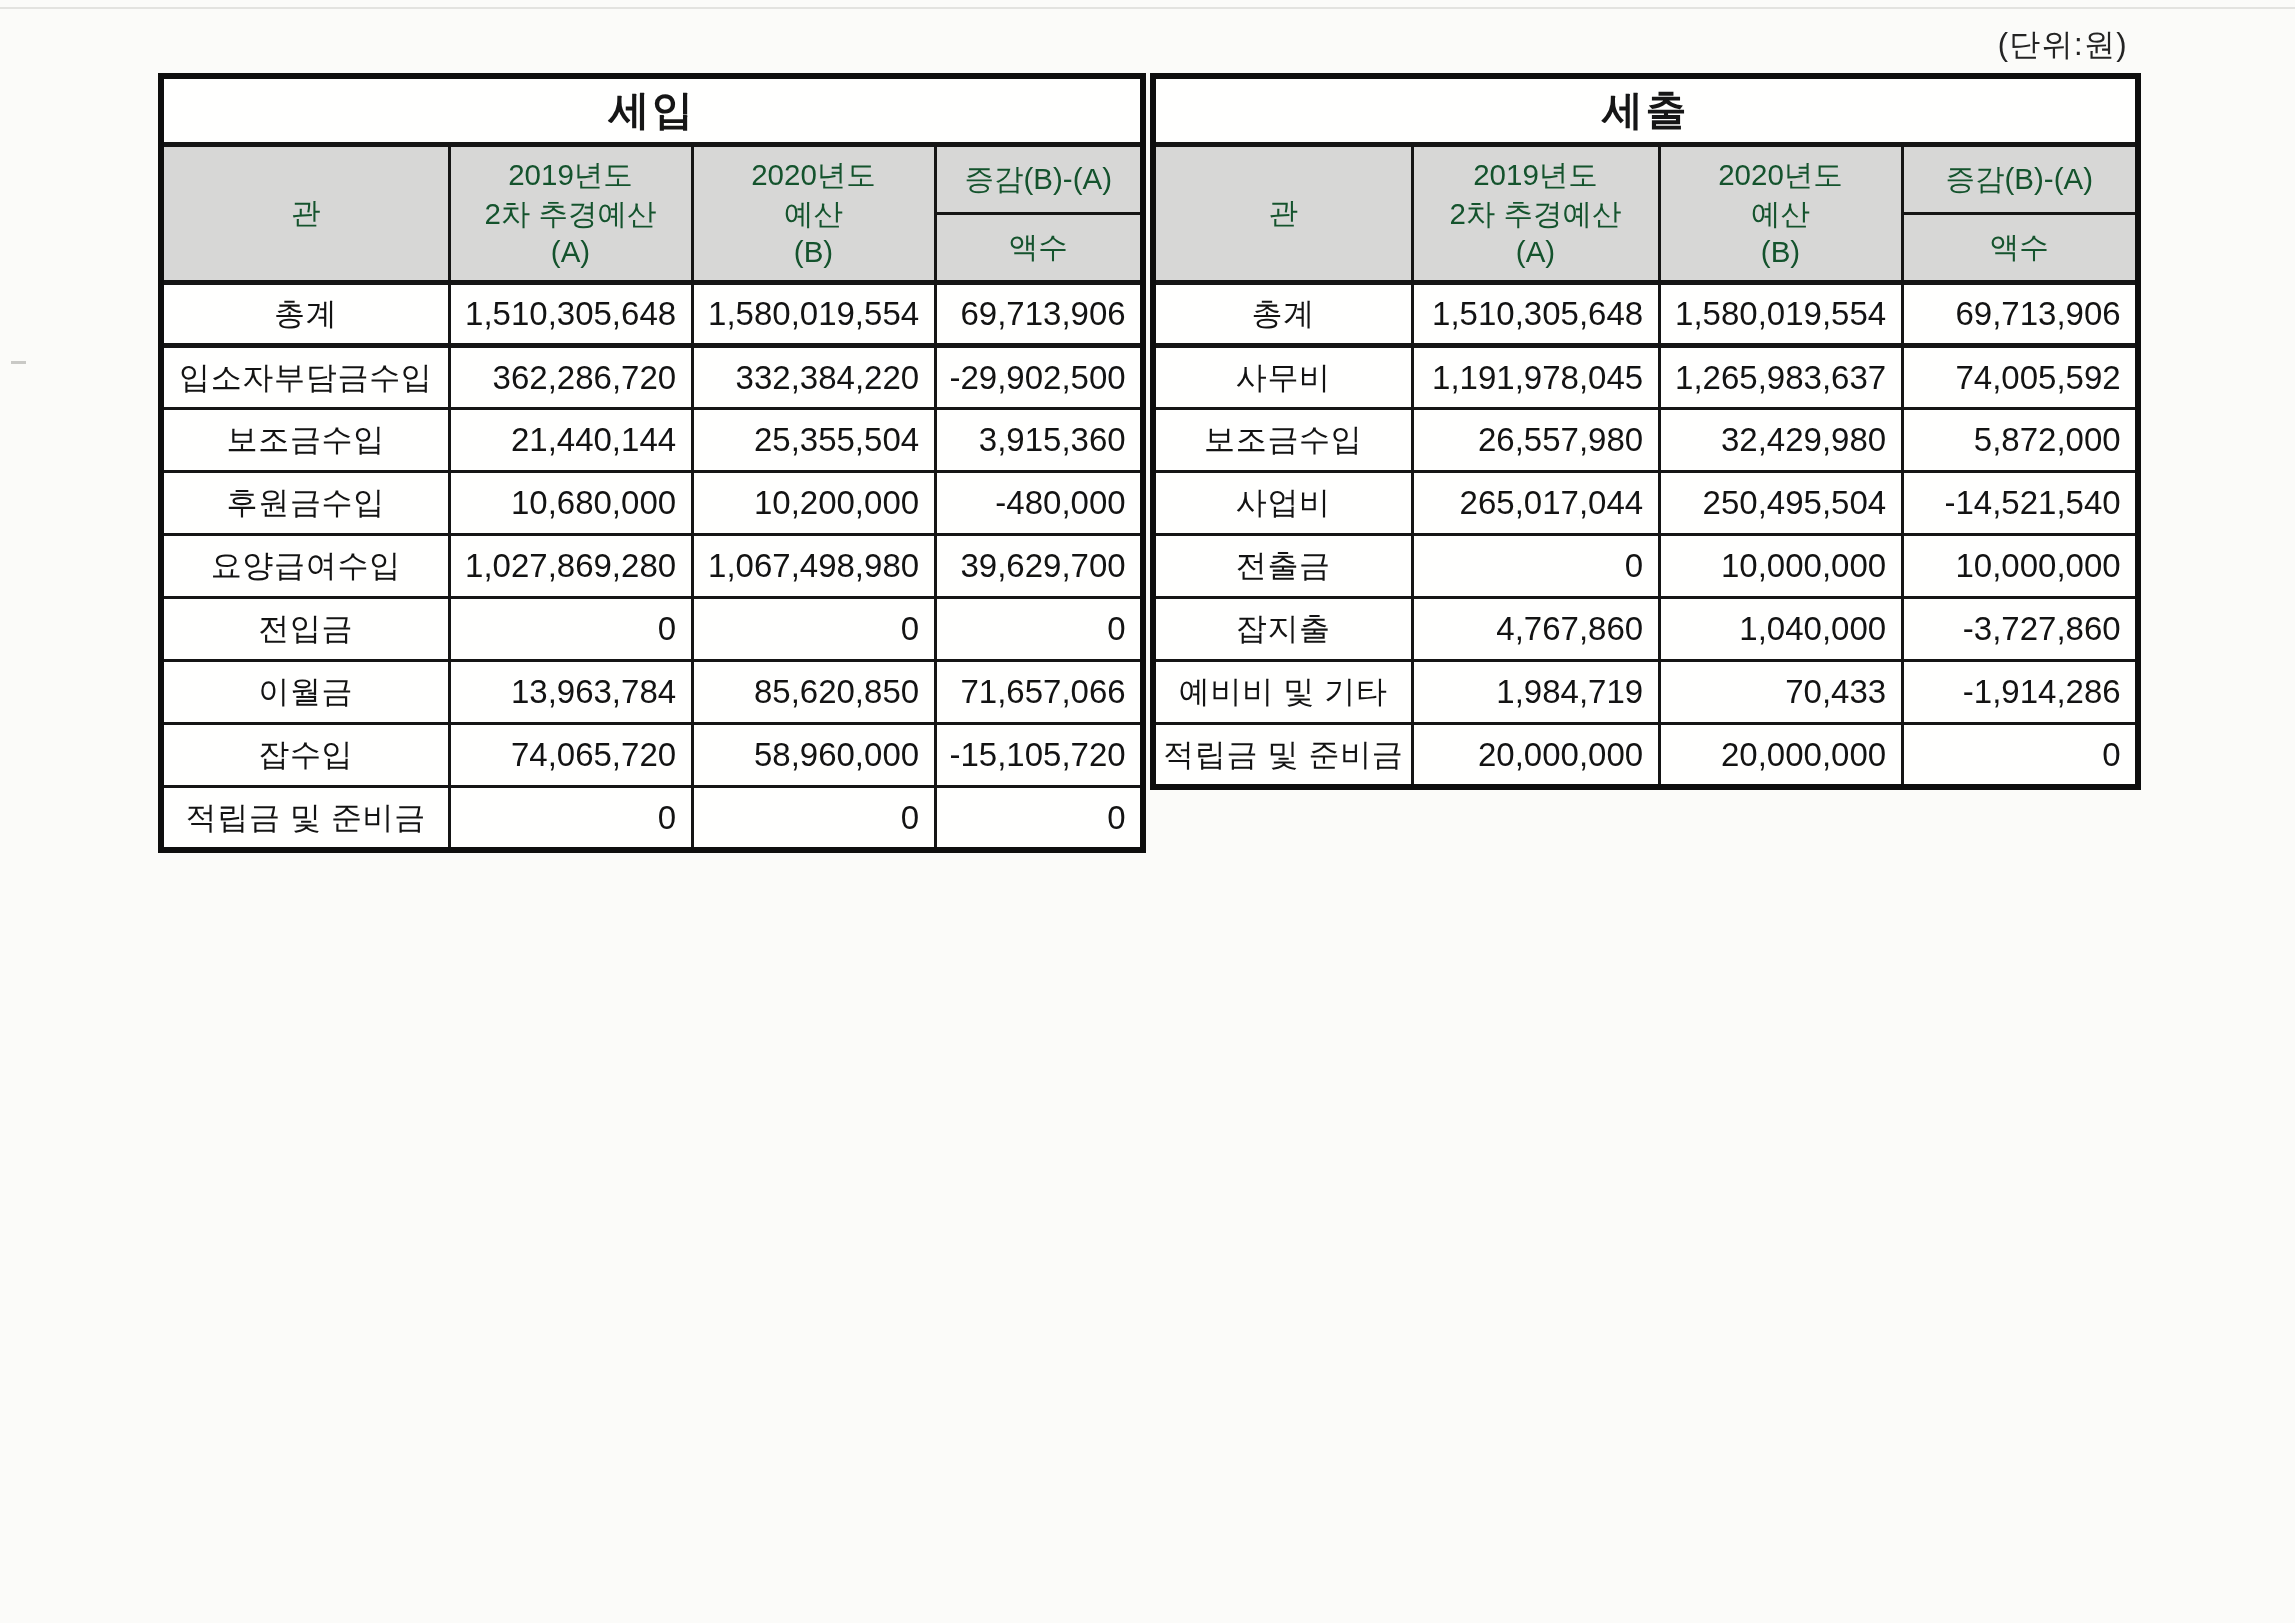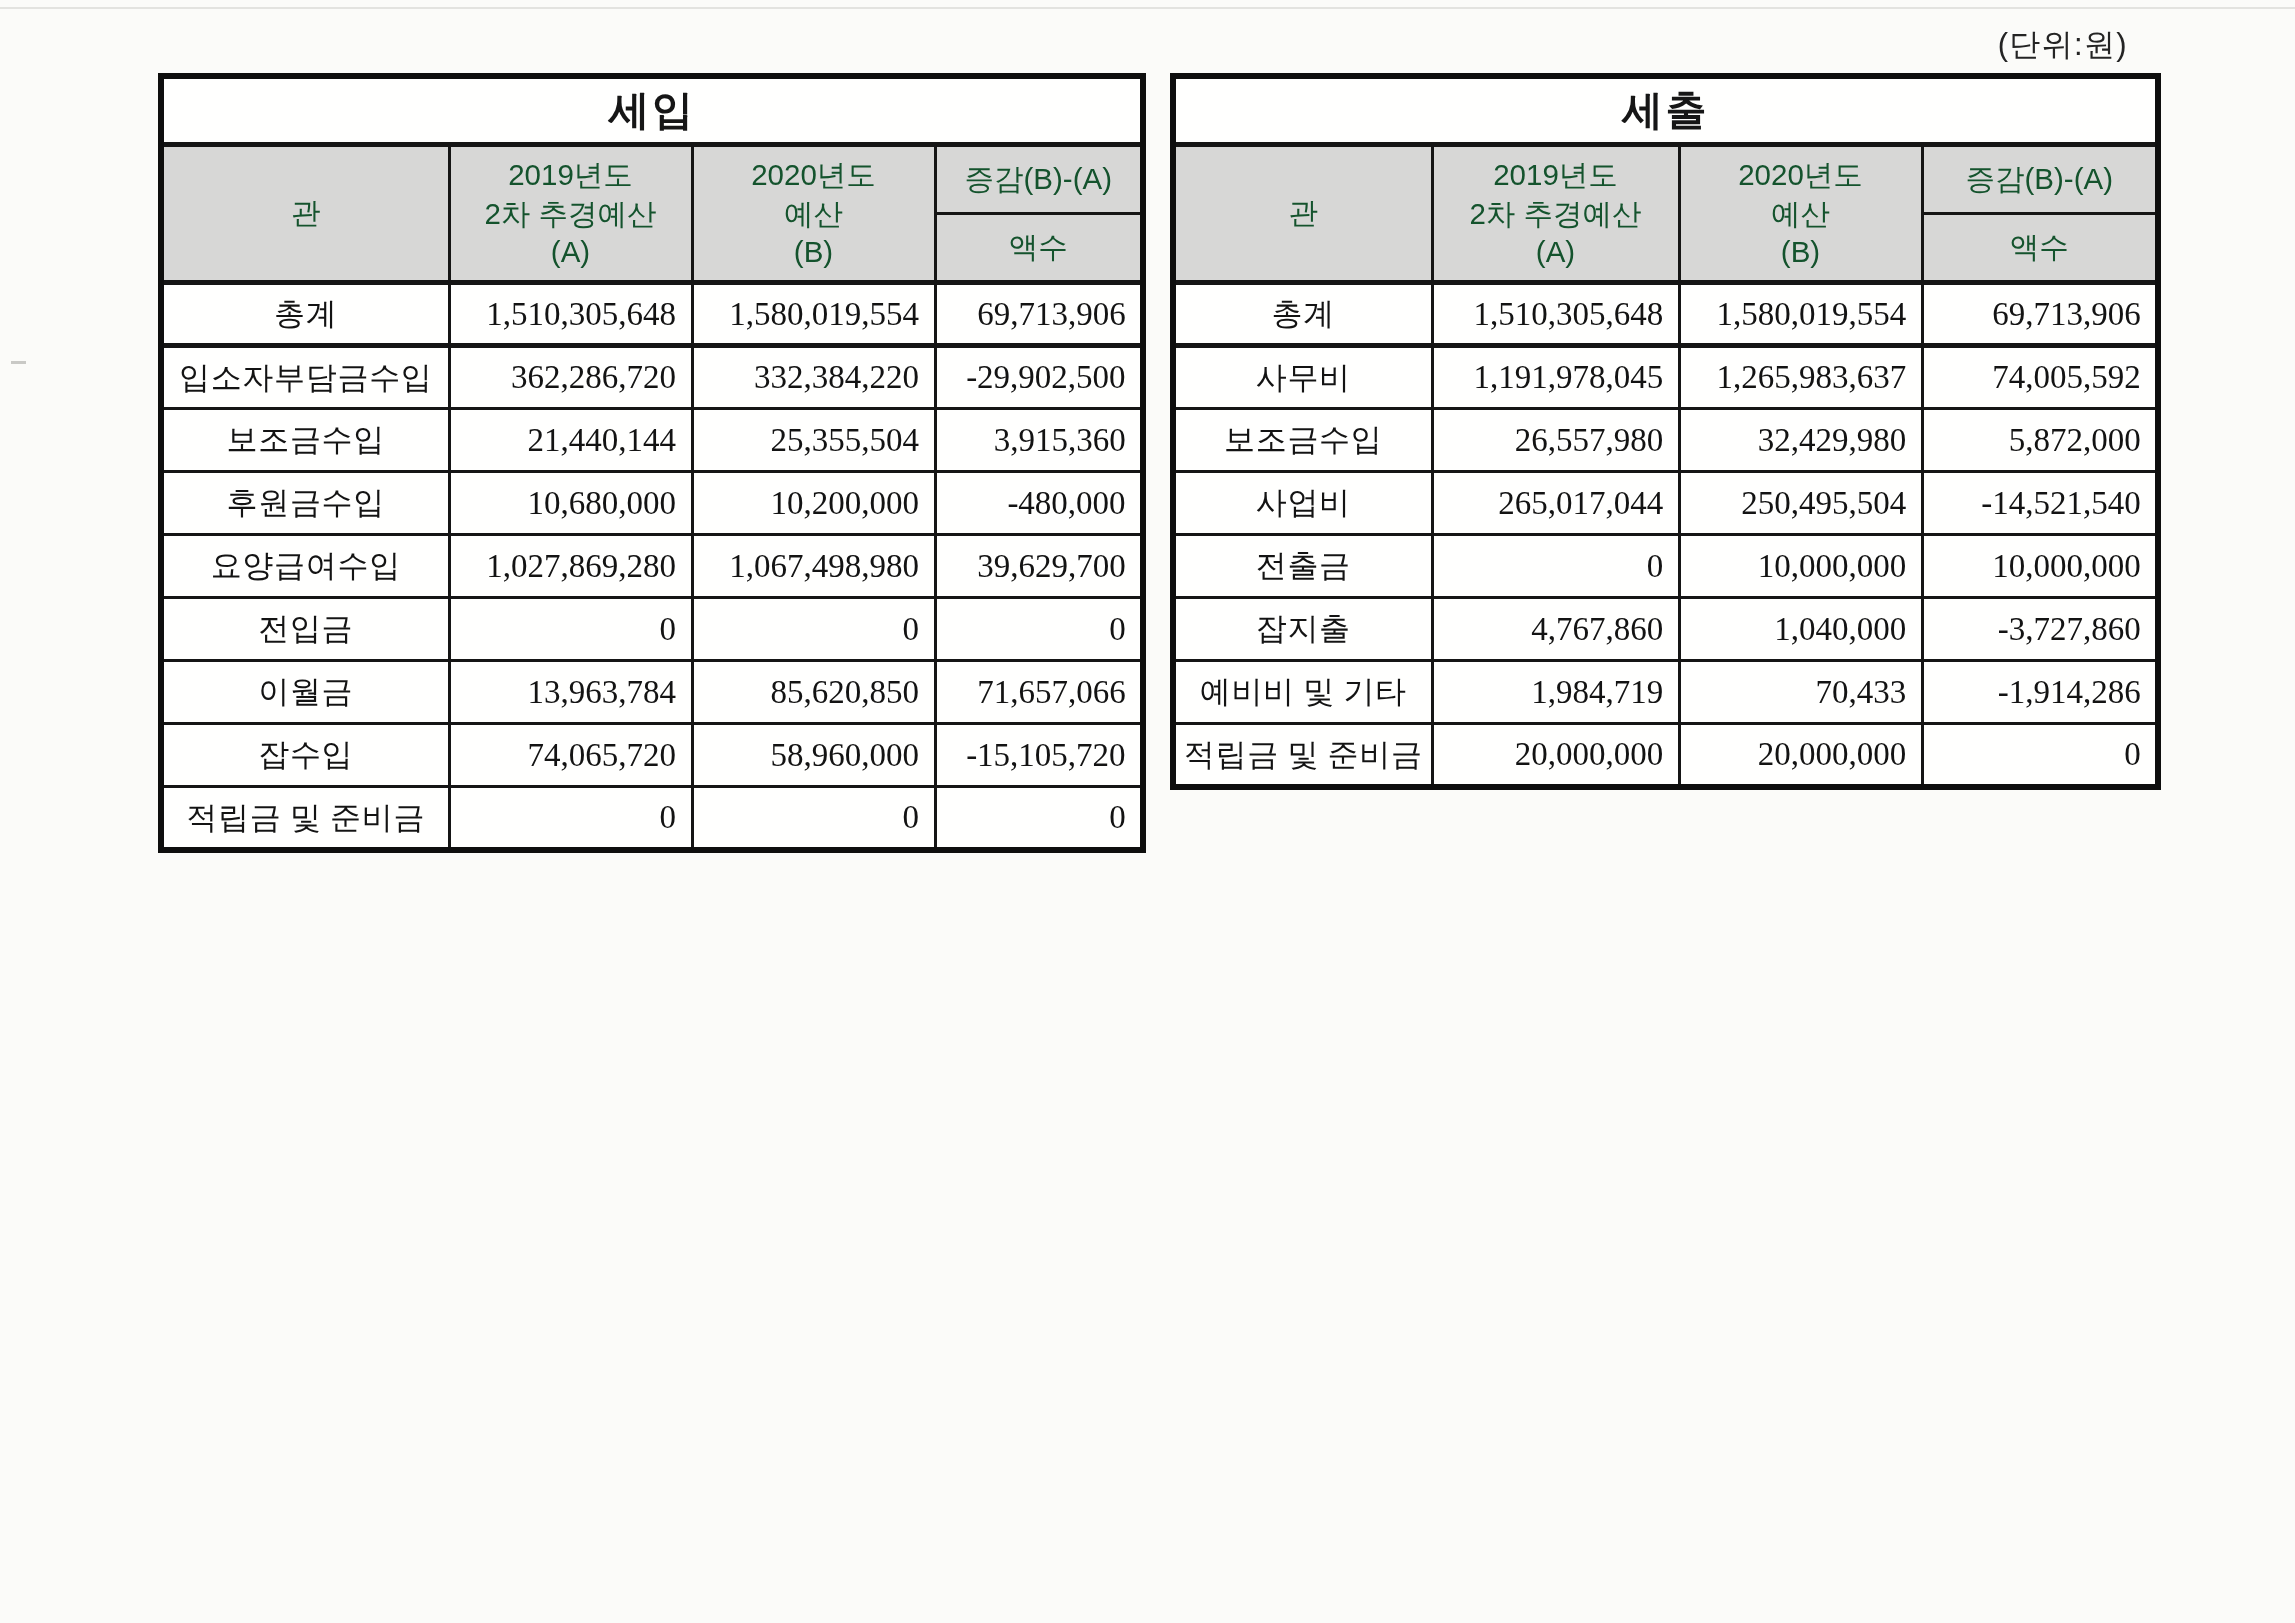--- a/index.html
+++ b/index.html
@@ -44,21 +44,21 @@
   .unit-label {
     text-align: right;
     font-size: 31px;
     letter-spacing: 1.3px;
     margin: 23.6px 9.2px 7.9px 0;
     color: #242424;
   }
   .tables {
     display: flex;
     align-items: flex-start;
-    gap: 24px;
+    gap: 4px;
   }
   table.budget {
     border-collapse: collapse;
     table-layout: fixed;
     background: #fffffe;
     border: 6.5px solid #0e0e0e;
   }
   table.rev { width: 983px; }
   table.exp { width: 985px; }
   .budget th, .budget td {
@@ -83,21 +83,21 @@
     color: #14532d;
   }
   .hdr-row1 th { height: 65px; }
   .hdr-row2 th { height: 65px; }
   th[rowspan="2"].hdr { border-bottom-width: 5.9px; }
   .hdr-row2 th { border-bottom-width: 5.9px; }
   .multiline {
     white-space: pre-line;
     line-height: 1.32;
   }
-  tbody tr { height: 63px; font-family: Liberation Serif, serif; }
+  tbody tr { height: 63px; }
   tbody td { font-size: 33px; color: #131313; }
   tbody tr.total-row td { border-bottom-width: 5.2px; }
   td.cat {
     text-align: center;
     font-size: 31px;
     letter-spacing: 0.7px;
   }
   td.num {
     text-align: right;
     padding-right: 14.4px;

